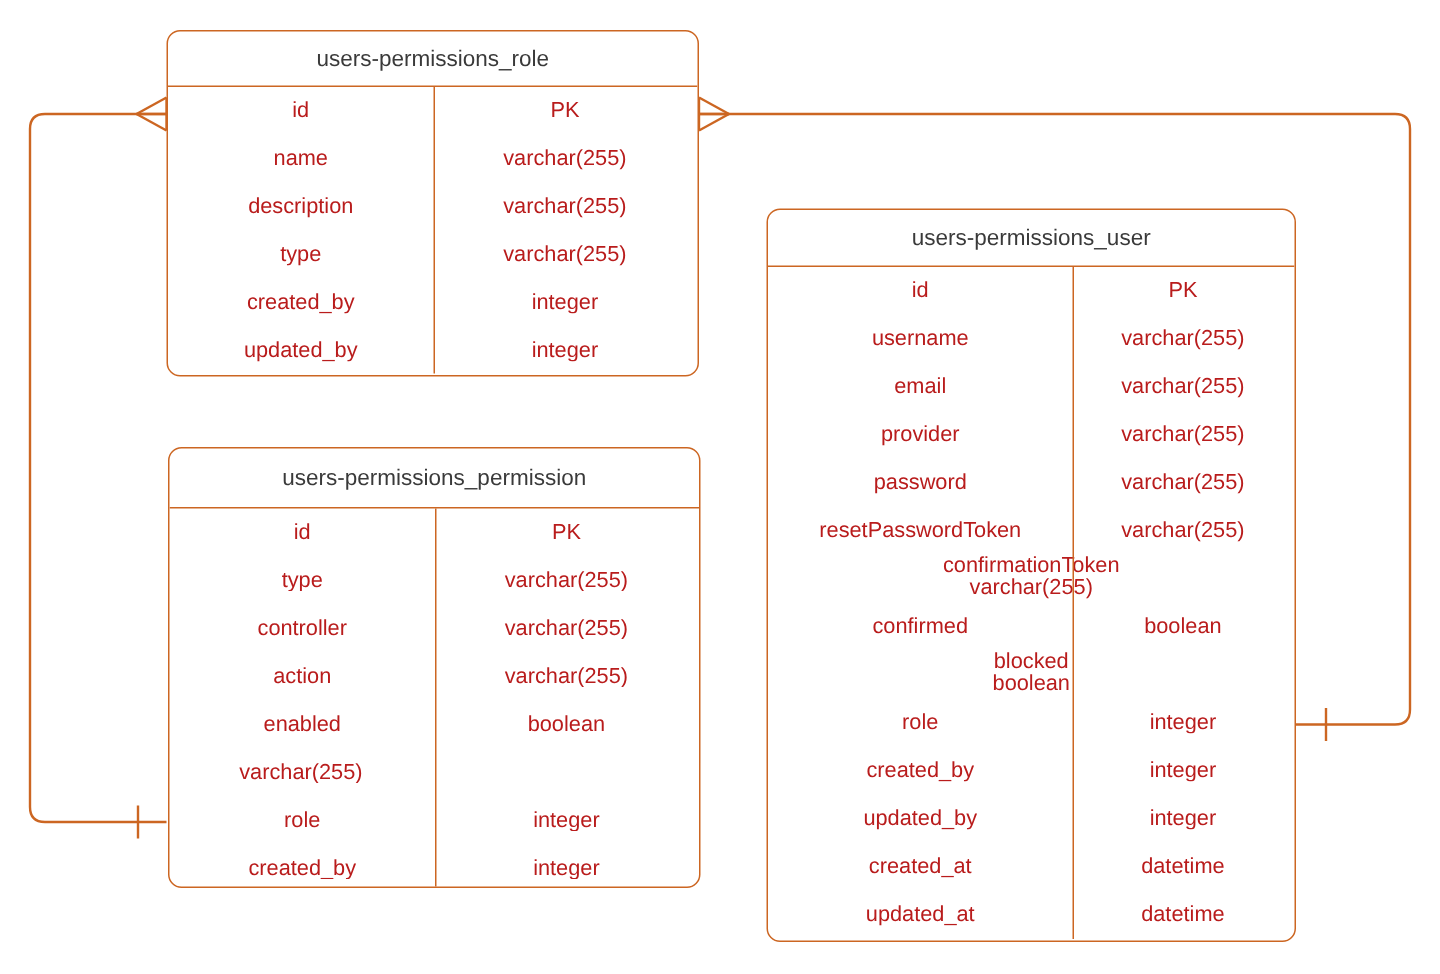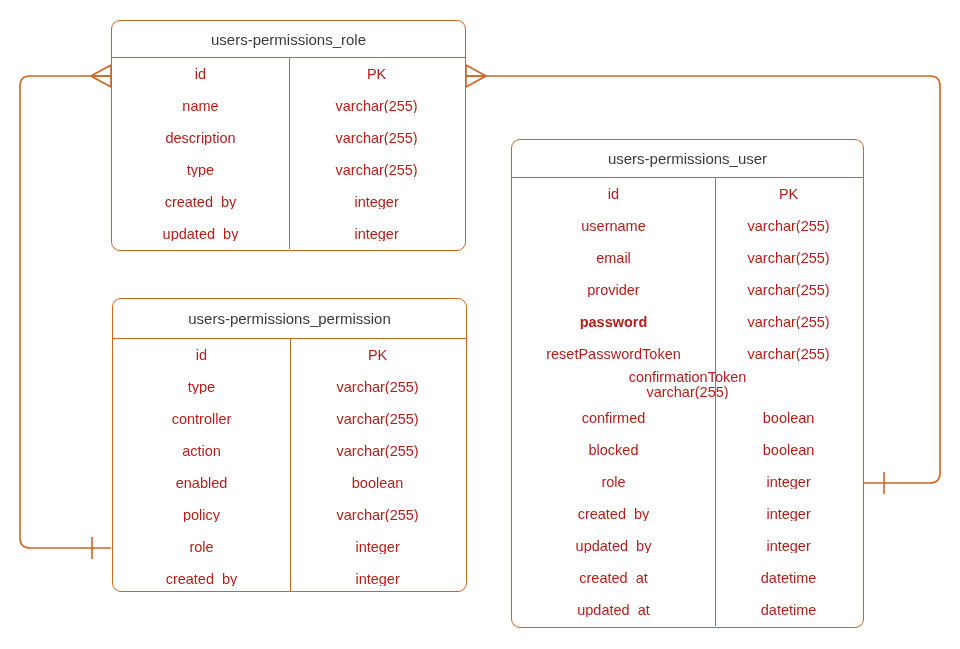--- a/index.html
+++ b/index.html
@@ -147,21 +147,20 @@
           </div>
           <div class="field-row" style="height: 32px;">
             <div class="field-name" style="width: 177px;">action</div>
             <div class="field-type" style="width: 175.2px;">varchar(255)</div>
           </div>
           <div class="field-row" style="height: 32px;">
             <div class="field-name" style="width: 177px;">enabled</div>
             <div class="field-type" style="width: 175.2px;">boolean</div>
           </div>
           <div class="field-row" style="height: 32px;">
-            <div class="field-name" style="width: 177px;">policy</div>
             <div class="field-type" style="width: 175.2px;">varchar(255)</div>
           </div>
           <div class="field-row" style="height: 32px;">
             <div class="field-name" style="width: 177px;">role</div>
             <div class="field-type" style="width: 175.2px;">integer</div>
           </div>
           <div class="field-row" style="height: 32px;">
             <div class="field-name" style="width: 177px;">created_by</div>
             <div class="field-type" style="width: 175.2px;">integer</div>
           </div>
@@ -185,36 +184,36 @@
           </div>
           <div class="field-row" style="height: 32px;">
             <div class="field-name" style="width: 203px;">email</div>
             <div class="field-type" style="width: 147.2px;">varchar(255)</div>
           </div>
           <div class="field-row" style="height: 32px;">
             <div class="field-name" style="width: 203px;">provider</div>
             <div class="field-type" style="width: 147.2px;">varchar(255)</div>
           </div>
           <div class="field-row" style="height: 32px;">
-            <div class="field-name" style="width: 203px; font-weight: bold;">password</div>
+            <div class="field-name" style="width: 203px;">password</div>
             <div class="field-type" style="width: 147.2px;">varchar(255)</div>
           </div>
           <div class="field-row" style="height: 32px;">
             <div class="field-name" style="width: 203px;">resetPasswordToken</div>
             <div class="field-type" style="width: 147.2px;">varchar(255)</div>
           </div>
           <div class="field-row" style="height: 32px; flex-direction: column;">
             <div class="field-name" style="width: 203px;">confirmationToken</div>
             <div class="field-type" style="width: 147.2px;">varchar(255)</div>
           </div>
           <div class="field-row" style="height: 32px;">
             <div class="field-name" style="width: 203px;">confirmed</div>
             <div class="field-type" style="width: 147.2px;">boolean</div>
           </div>
-          <div class="field-row" style="height: 32px;">
+          <div class="field-row" style="height: 32px; flex-direction: column;">
             <div class="field-name" style="width: 203px;">blocked</div>
             <div class="field-type" style="width: 147.2px;">boolean</div>
           </div>
           <div class="field-row" style="height: 32px;">
             <div class="field-name" style="width: 203px;">role</div>
             <div class="field-type" style="width: 147.2px;">integer</div>
           </div>
           <div class="field-row" style="height: 32px;">
             <div class="field-name" style="width: 203px;">created_by</div>
             <div class="field-type" style="width: 147.2px;">integer</div>

